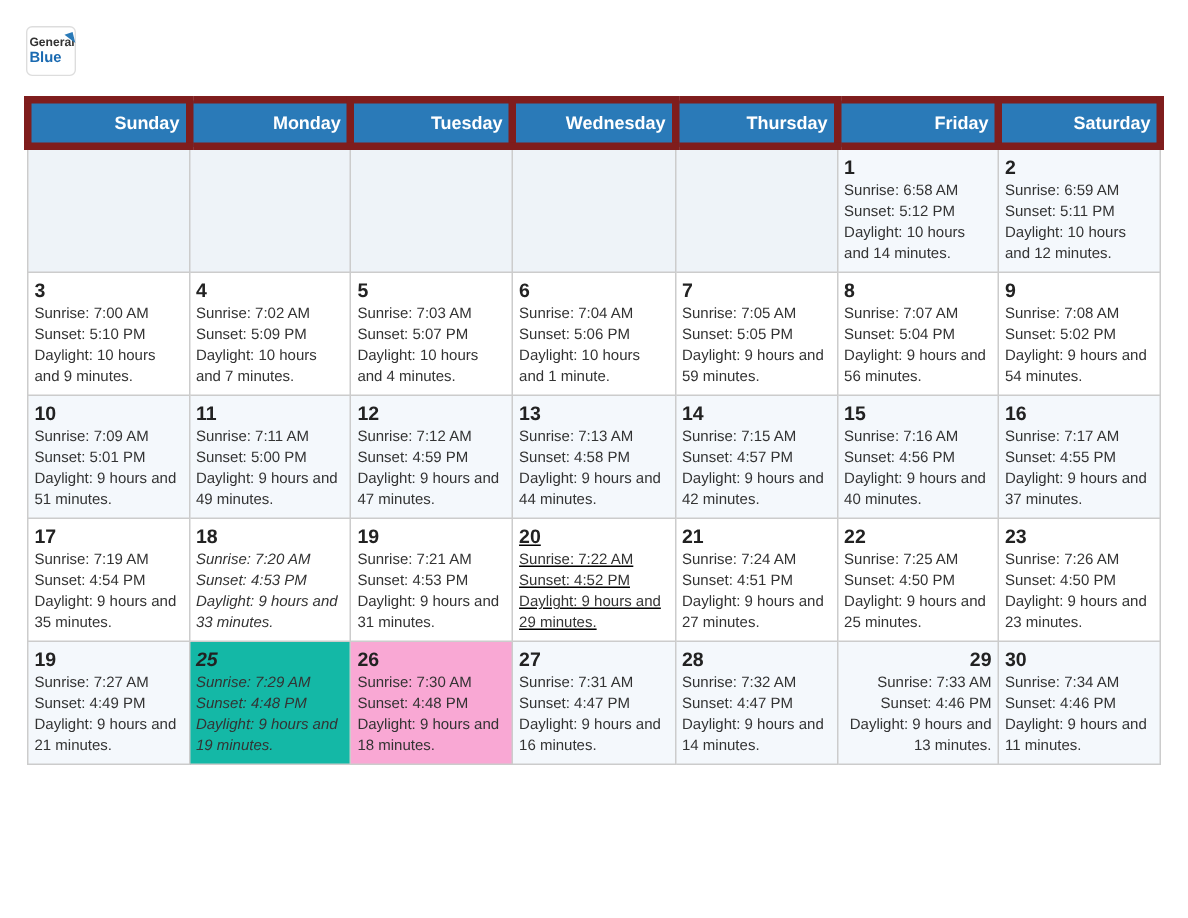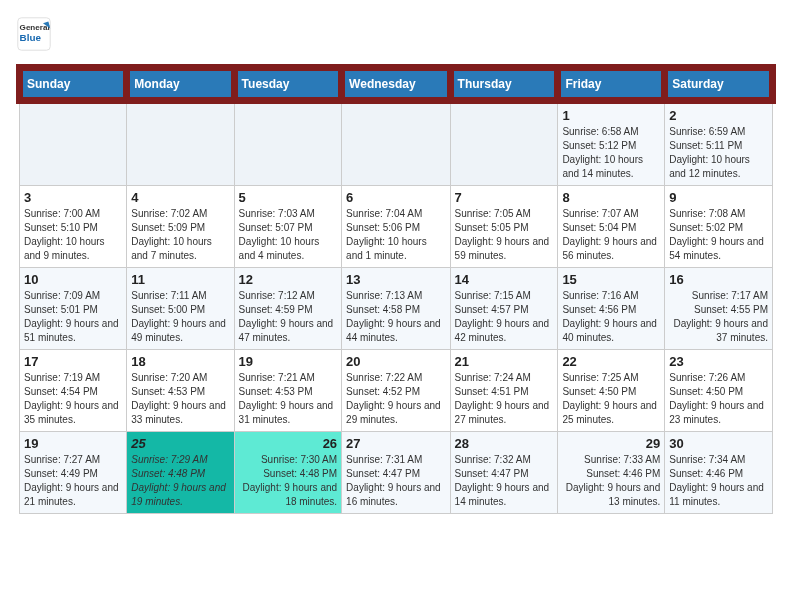--- a/index.html
+++ b/index.html
@@ -39,24 +39,24 @@
     }
     .calendar {
       width: 100%;
       border-collapse: collapse;
       font-size: 11px;
     }
     .calendar th {
       background-color: #2a7ab8;
       color: #fff;
       padding: 6px 4px;
-      text-align: left;
+      text-align: right;
       font-size: 12px;
       font-weight: bold;
-      border: 7px solid #7f1d1d;
+      border: 5px solid #7f1d1d;
     }
     .calendar td {
       border: 1px solid #ccc;
       vertical-align: top;
       padding: 4px;
       width: 110px;
       min-height: 80px;
       background: #fff;
     }
     .calendar td.empty {
@@ -203,45 +203,45 @@
 Daylight: 9 hours and 42 minutes.</div>
         </td>
         <td style="background-color: rgb(244, 248, 252);">
           <div class="day-number">15</div>
           <div class="day-info" style="white-space: pre-line;">Sunrise: 7:16 AM
 Sunset: 4:56 PM
 Daylight: 9 hours and 40 minutes.</div>
         </td>
         <td style="background-color: rgb(244, 248, 252);">
           <div class="day-number">16</div>
-          <div class="day-info" style="white-space: pre-line; text-align: right;">Sunrise: 7:17 AM
+          <div class="day-info" style="white-space: pre-line;">Sunrise: 7:17 AM
 Sunset: 4:55 PM
 Daylight: 9 hours and 37 minutes.</div>
         </td>
       </tr>
       <tr>
         <td style="background-color: rgb(255, 255, 255);">
           <div class="day-number">17</div>
           <div class="day-info" style="white-space: pre-line;">Sunrise: 7:19 AM
 Sunset: 4:54 PM
 Daylight: 9 hours and 35 minutes.</div>
         </td>
         <td style="background-color: rgb(255, 255, 255);">
           <div class="day-number">18</div>
-          <div class="day-info" style="white-space: pre-line;">Sunrise: 7:20 AM
+          <div class="day-info" style="white-space: pre-line; font-style: italic;">Sunrise: 7:20 AM
 Sunset: 4:53 PM
 Daylight: 9 hours and 33 minutes.</div>
         </td>
         <td style="background-color: rgb(255, 255, 255); margin-top: 32px;">
           <div class="day-number">19</div>
           <div class="day-info" style="white-space: pre-line;">Sunrise: 7:21 AM
 Sunset: 4:53 PM
 Daylight: 9 hours and 31 minutes.</div>
         </td>
-        <td style="background-color: rgb(255, 255, 255);">
+        <td style="background-color: rgb(255, 255, 255); text-decoration: underline;">
           <div class="day-number">20</div>
           <div class="day-info" style="white-space: pre-line;">Sunrise: 7:22 AM
 Sunset: 4:52 PM
 Daylight: 9 hours and 29 minutes.</div>
         </td>
         <td style="background-color: rgb(255, 255, 255);">
           <div class="day-number">21</div>
           <div class="day-info" style="white-space: pre-line;">Sunrise: 7:24 AM
 Sunset: 4:51 PM
 Daylight: 9 hours and 27 minutes.</div>
@@ -265,21 +265,21 @@
           <div class="day-info" style="white-space: pre-line;">Sunrise: 7:27 AM
 Sunset: 4:49 PM
 Daylight: 9 hours and 21 minutes.</div>
         </td>
         <td style="background-color: #14b8a6; font-style: italic;">
           <div class="day-number">25</div>
           <div class="day-info" style="white-space: pre-line;">Sunrise: 7:29 AM
 Sunset: 4:48 PM
 Daylight: 9 hours and 19 minutes.</div>
         </td>
-        <td style="background-color: #5eead4; text-align: right;">
+        <td style="background-color: #f9a8d4;">
           <div class="day-number">26</div>
           <div class="day-info" style="white-space: pre-line;">Sunrise: 7:30 AM
 Sunset: 4:48 PM
 Daylight: 9 hours and 18 minutes.</div>
         </td>
         <td style="background-color: rgb(244, 248, 252);">
           <div class="day-number">27</div>
           <div class="day-info" style="white-space: pre-line;">Sunrise: 7:31 AM
 Sunset: 4:47 PM
 Daylight: 9 hours and 16 minutes.</div>

